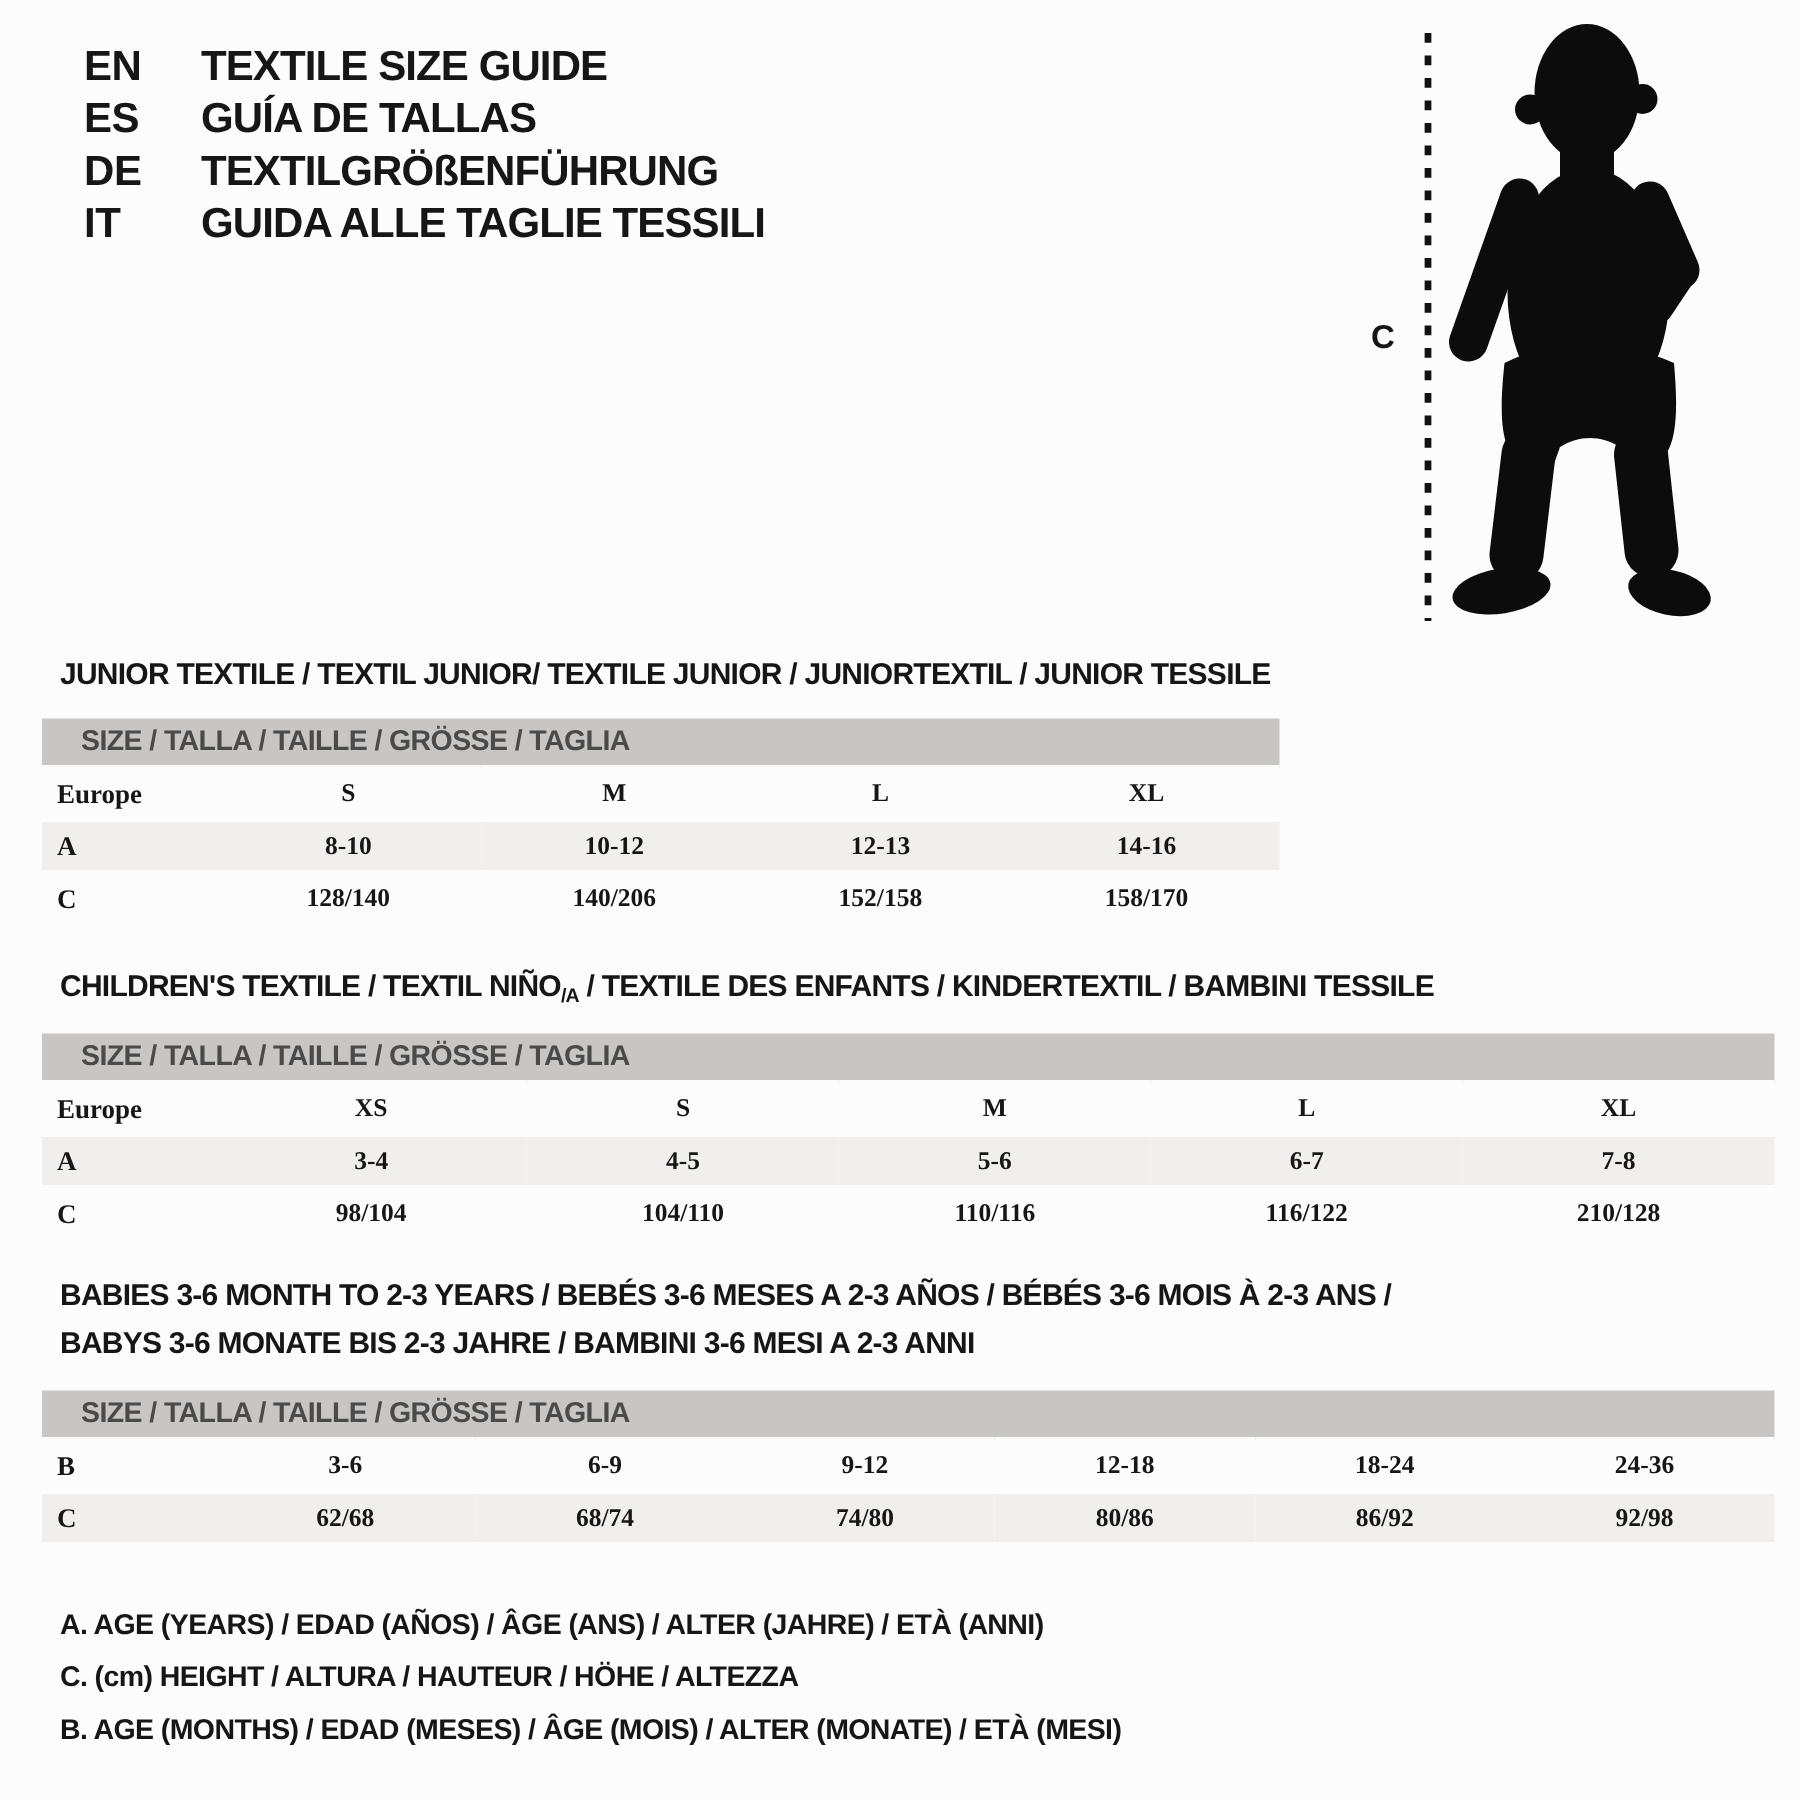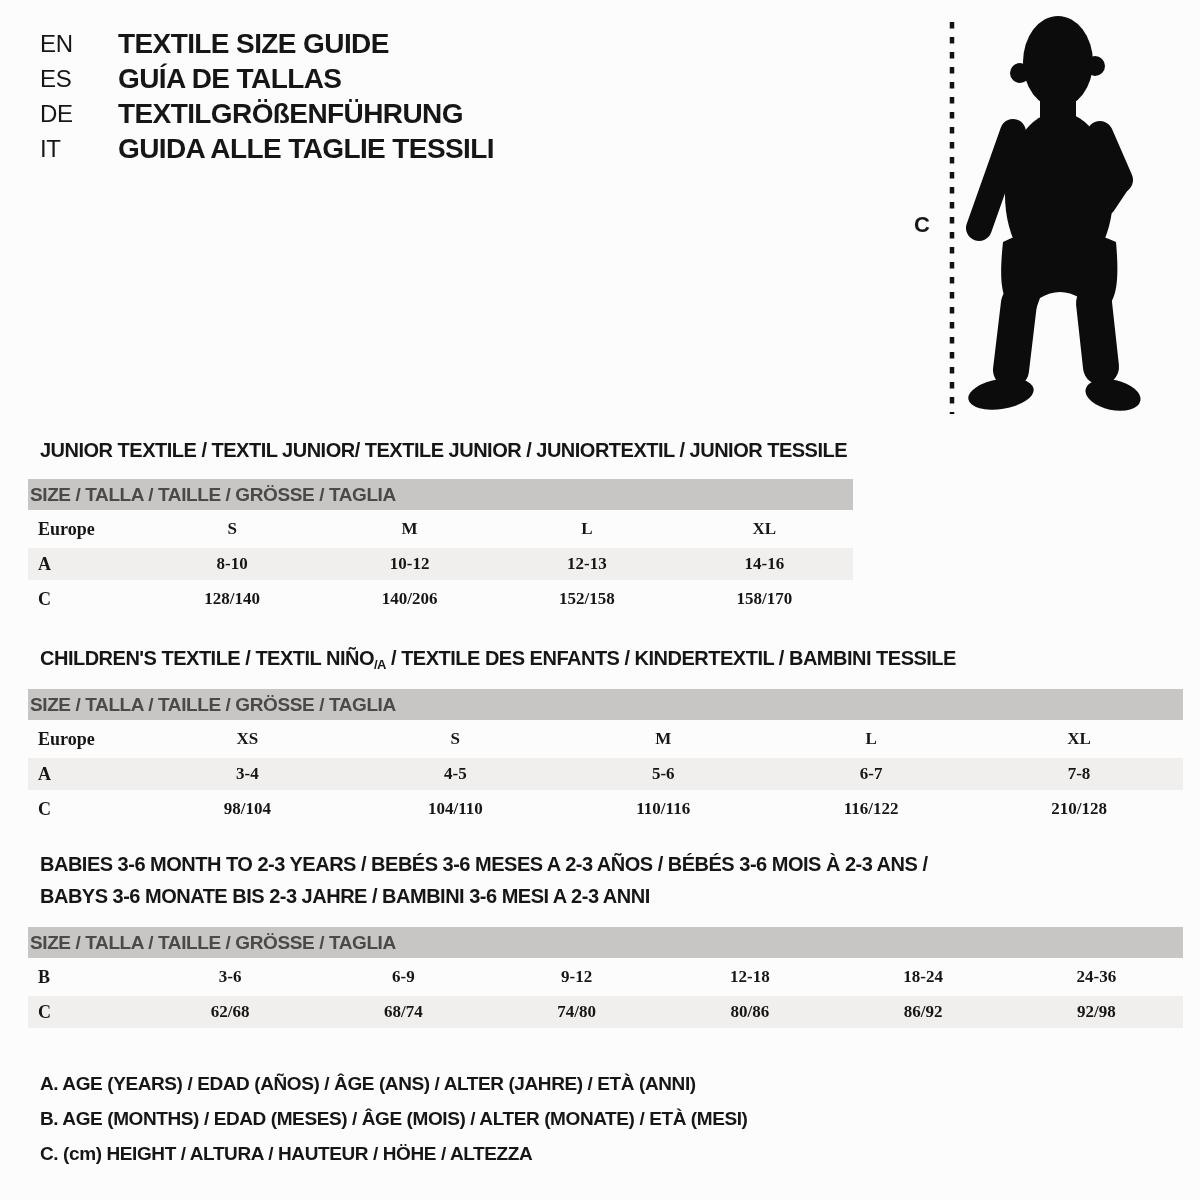--- a/index.html
+++ b/index.html
@@ -22,23 +22,24 @@
     left: 40px;
     top: 26px;
   }
   .lang-row {
     display: flex;
     height: 35px;
     align-items: center;
   }
   .lang-code {
     width: 78px;
-    font-size: 24px;
-    font-weight: normal;
+    font-size: 28px;
+    font-weight: bold;
     letter-spacing: -0.3px;
+    margin-left: 16px;
   }
   .lang-title {
     font-size: 28px;
     font-weight: bold;
     letter-spacing: -0.6px;
     white-space: nowrap;
   }
   
   .figure-svg {
     position: absolute;
@@ -73,21 +74,21 @@
     table-layout: fixed;
   }
   table.size-table th.size-band {
     background: #c7c6c5;
     border-bottom: 2px solid #a9a8a6;
     color: #4a4a4a;
     font-size: 19px;
     font-weight: bold;
     letter-spacing: -0.4px;
     text-align: left;
-    padding: 0 0 0 2px;
+    padding: 0 0 0 26px;
     height: 31px;
   }
   table.size-table td {
     font-size: 17px;
     font-weight: bold;
     text-align: center;
     height: 32px;
     padding: 0;
     font-family: Liberation Serif, serif;
   }
@@ -283,17 +284,17 @@
         <td>74/80</td>
         <td>80/86</td>
         <td>86/92</td>
         <td>92/98</td>
       </tr>
     </tbody>
   </table>
 
   <div class="legend">
     <div class="legend-line">A. AGE (YEARS) / EDAD (AÑOS) / ÂGE (ANS) / ALTER (JAHRE) / ETÀ (ANNI)</div>
+    <div class="legend-line">C. (cm) HEIGHT / ALTURA / HAUTEUR / HÖHE / ALTEZZA</div>
     <div class="legend-line">B. AGE (MONTHS) / EDAD (MESES) / ÂGE (MOIS) / ALTER (MONATE) / ETÀ (MESI)</div>
-    <div class="legend-line">C. (cm) HEIGHT / ALTURA / HAUTEUR / HÖHE / ALTEZZA</div>
   </div>
 
 </div>
 
 </body></html>

